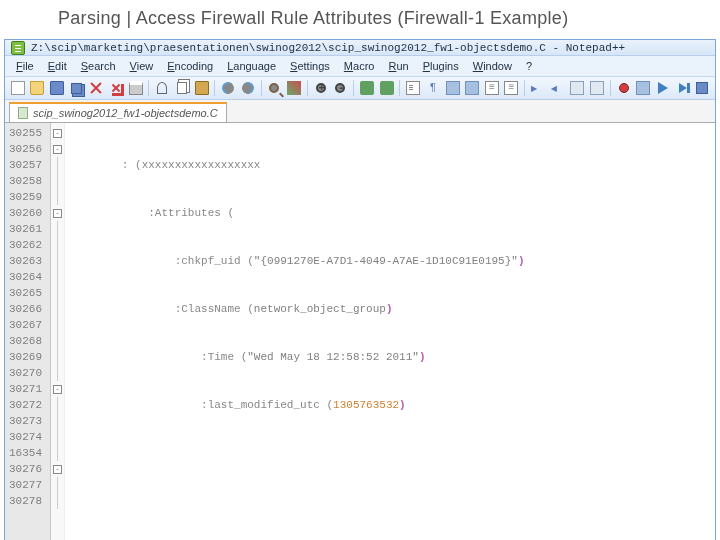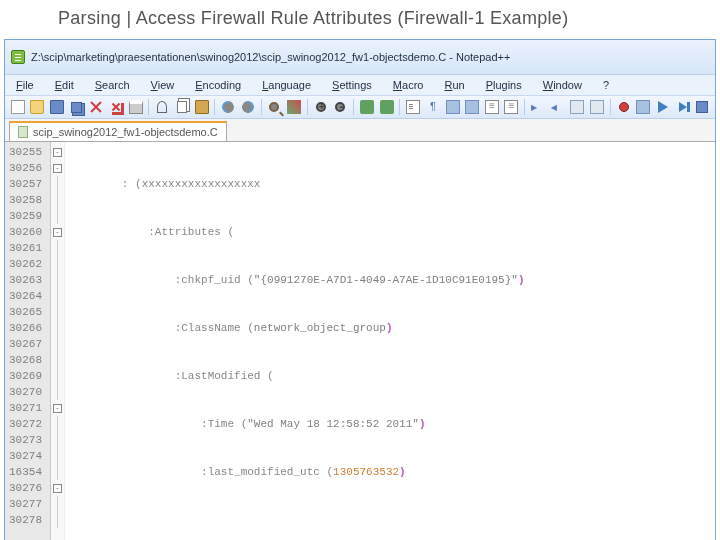--- a/index.html
+++ b/index.html
@@ -1,23 +1,23 @@
 <!DOCTYPE html>
 <html><head>
 <meta charset="utf-8">
 <style>
   * { margin: 0; padding: 0; box-sizing: border-box; }
   body { font-family: Tahoma, Arial, sans-serif; font-size: 11px; background: #fff; width: 720px; height: 540px; overflow: hidden; }
   .slide-title { font-size: 18px; color: #555; padding: 8px 10px 10px 10px; font-weight: normal; letter-spacing: 0.3px; margin-left: 48px; }
   .app-window { margin: 0 4px; border: 1px solid #7ba6d6; background: #eaf2fc; }
-  .titlebar { display: flex; align-items: center; background: linear-gradient(#eaf2fc,#d6e6f8); border-bottom: 1px solid #b8ceea; padding: 1px 6px; height: 35px; }
+  .titlebar { display: flex; align-items: center; background: linear-gradient(#eaf2fc,#d6e6f8); border-bottom: 1px solid #b8ceea; padding: 1px 6px; height: 16px; font-family: Liberation Mono, monospace; }
   .titlebar .npp-icon { width: 14px; height: 14px; background: #7fbf3f; border: 1px solid #3f7f1f; border-radius: 2px; margin-right: 6px; position: relative; }
   .titlebar .npp-icon::after { content: ''; position: absolute; width: 6px; height: 1px; background: #fff; top: 3px; left: 3px; box-shadow: 0 3px 0 #fff, 0 6px 0 #fff; }
   .titlebar-text { color: #234; font-size: 11px; }
-  .menubar { display: flex; padding: 2px 4px; background: #eaf2fc; border-bottom: 1px solid #c8d8ee; gap: 7px; }
+  .menubar { display: flex; padding: 2px 4px; background: #eaf2fc; border-bottom: 1px solid #c8d8ee; }
   .menubar span { padding: 2px 7px; color: #234; cursor: pointer; }
   .menubar span:first-letter { text-decoration: underline; }
   .toolbar { display: flex; align-items: center; background: linear-gradient(#f2f7fe,#dce9f9); padding: 2px 4px; gap: 2px; border-bottom: 1px solid #b8ceea; flex-wrap: nowrap; overflow: hidden; }
   .tbtn { width: 18px; height: 18px; display: flex; align-items: center; justify-content: center; border: 1px solid transparent; border-radius: 2px; cursor: pointer; }
   .tsep { width: 1px; height: 16px; background: #b8ceea; margin: 0 2px; }
   .ic { width: 14px; height: 14px; display: block; background: #888; }
   .ic-new { background: #fff; border: 1px solid #999; }
   .ic-open { background: #f4d47a; border: 1px solid #c8a030; border-radius: 0 0 2px 2px; }
   .ic-save { background: #6b8bc8; border: 1px solid #405c9b; border-radius: 1px; }
   .ic-saveall { background: #6b8bc8; border: 1px solid #405c9b; box-shadow: 2px 2px 0 #6b8bc8, 2px 2px 0 1px #405c9b; width: 11px; height: 11px; }
@@ -52,21 +52,21 @@
   .ic-outdent::before { content: '◀'; font-size: 8px; color: #5a7ab8; }
   .ic-funclist { background: #fff; border: 1px solid #888; }
   .ic-funclist::after { content: '≡'; font-size: 10px; color: #888; line-height: 10px; display: block; text-align: center; }
   .ic-comment1 { background: #e0e8f0; border: 1px solid #8aa0c0; }
   .ic-record { width: 10px; height: 10px; background: #d04040; border-radius: 50%; border: 1px solid #802020; }
   .ic-play { width: 0; height: 0; border-left: 10px solid #4080c0; border-top: 6px solid transparent; border-bottom: 6px solid transparent; background: none; }
   .ic-playm { width: 0; height: 0; border-left: 8px solid #4080c0; border-top: 5px solid transparent; border-bottom: 5px solid transparent; background: none; box-shadow: 3px 0 0 #4080c0; }
   .ic-savemacro { background: #6b8bc8; border: 1px solid #405c9b; width: 12px; height: 12px; }
   .ic-generic { background: #a8c0e0; border: 1px solid #7090c0; }
   .tabarea { background: #f4f4f4; padding: 2px 0 0 4px; border-bottom: 1px solid #aaa; display: flex; }
-  .tab { display: flex; align-items: center; background: #fff; border: 1px solid #aaa; border-bottom: none; border-top: 2px solid #f0a030; padding: 3px 8px; font-size: 11px; color: #555; }
+  .tab { display: flex; align-items: center; background: #fff; border: 1px solid #aaa; border-bottom: none; border-top: 2px solid #f0a030; padding: 3px 8px; font-size: 11px; color: #555; font-style: italic; }
   .tab-icon { width: 10px; height: 12px; background: #d8e8d0; border: 1px solid #90b080; margin-right: 5px; }
   .editor { display: flex; background: #fff; }
   .gutter { background: #e8e8e8; border-right: 1px solid #c8c8c8; padding: 2px 8px 2px 4px; text-align: right; color: #808080; font-family: "Courier New", monospace; font-size: 11px; line-height: 16px; }
   .foldcol { width: 14px; background: #f8f8f8; border-right: 1px solid #eee; font-family: monospace; font-size: 9px; line-height: 16px; text-align: center; color: #888; padding: 2px 0; }
   .foldcol div { height: 16px; display: flex; align-items: center; justify-content: center; }
   .fold-box { width: 9px; height: 9px; border: 1px solid #888; background: #fff; font-size: 8px; line-height: 7px; text-align: center; display: flex; align-items: center; justify-content: center; }
   .fold-line { width: 1px; height: 16px; background: #ccc; margin: 0 auto; }
   .code { padding: 2px 4px; font-family: "Courier New", monospace; font-size: 11px; line-height: 16px; color: #333; white-space: pre; }
   .code div { height: 16px; }
   .attr { color: #888; }
@@ -317,21 +317,20 @@
         </div>
         <div>
           <span class="fold-line"></span>
         </div>
       </div>
     <div class="code">
       <div>        <span class="attr">: (xxxxxxxxxxxxxxxxxx</span></div>
       <div>            <span class="attr">:Attributes (</span></div>
       <div>                <span class="attr">:chkpf_uid (</span><span class="string">"{0991270E-A7D1-4049-A7AE-1D10C91E0195}"</span><span class="paren">)</span></div>
       <div>                <span class="attr">:ClassName (</span><span class="string">network_object_group</span><span class="paren">)</span></div>
-      <div>                <span class="attr">:LastModified (</span></div>
       <div>                    <span class="attr">:Time (</span><span class="string">"Wed May 18 12:58:52 2011"</span><span class="paren">)</span></div>
       <div>                    <span class="attr">:last_modified_utc (</span><span class="num">1305763532</span><span class="paren">)</span></div>
       
       
       
       
       
       
       
       

